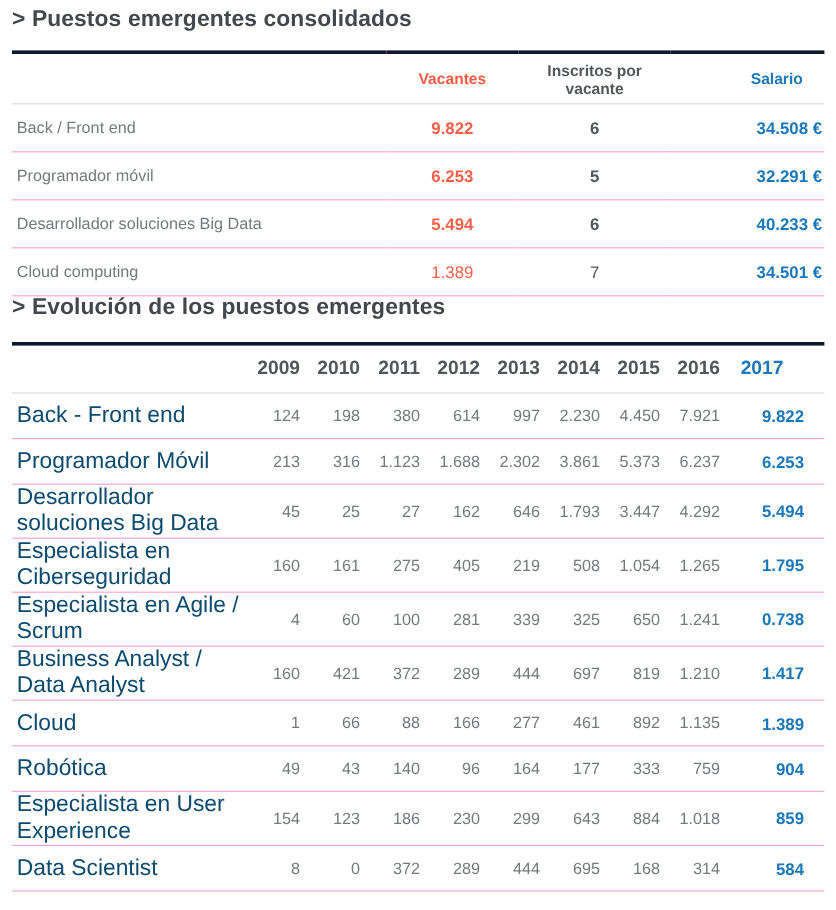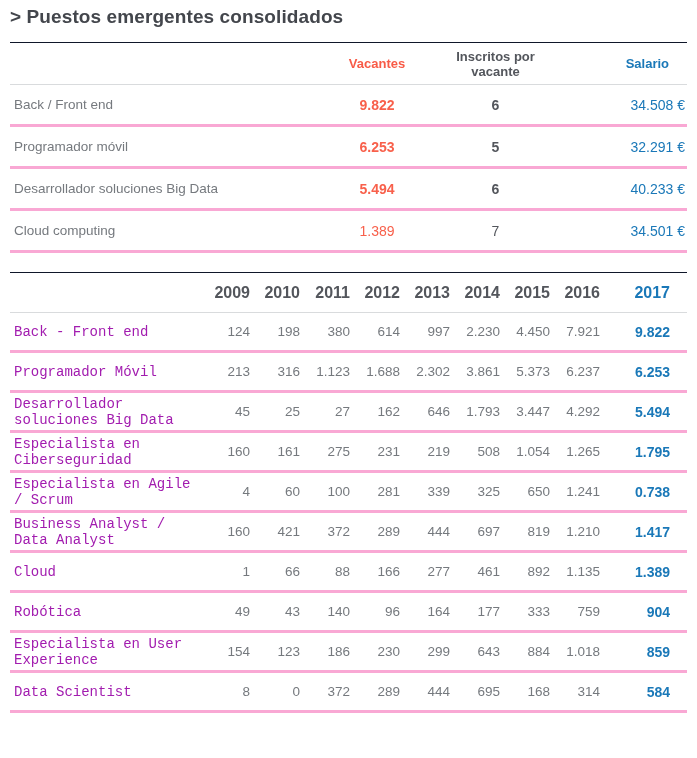--- a/index.html
+++ b/index.html
@@ -14,45 +14,45 @@
     margin: 0; font-size: 19px; font-weight: bold;
     color: #43464c; letter-spacing: 0.1px; line-height: 19px;
   }
   .title-1 { padding-top: 7px; }
   .title-2 { margin-top: 50px; }
 
   table { width: 677px; border-collapse: collapse; table-layout: fixed; }
   .tbl-1 { margin-top: 16px; }
   .tbl-2 { margin-top: 19px; }
 
-  thead tr { border-top: 1px solid #0f172a; border-bottom: 1px solid #d9dbdd; }
-  tbody tr { border-bottom: 3px solid #f9a8d4; }
+  thead tr { border-top: 3px solid #0f172a; border-bottom: 1px solid #d9dbdd; }
+  tbody tr { border-bottom: 1px solid #f9a8d4; }
 
   
   .tbl-1 thead th { height: 41px; font-size: 13px; font-weight: bold; color: #53565c; padding: 0; }
   .tbl-1 tbody td { height: 39px; padding: 0; }
   .tbl-1 .col-vac { width: 110px; text-align: center; }
   .tbl-1 .col-ins { width: 127px; text-align: center; }
   .tbl-1 .col-sal { width: 110px; text-align: right; }
   .tbl-1 th.col-vac { color: #f85b47; }
   .tbl-1 th.col-sal { color: #1a78b8; padding-right: 18px; }
   .tbl-1 td.row-label { font-size: 13.5px; color: #75797e; text-align: left; padding-left: 4px; }
   .tbl-1 td.col-vac { color: #f8604b; font-size: 14px; }
   .tbl-1 td.col-ins { color: #53565c; font-size: 14px; }
-  .tbl-1 td.col-sal { color: #1a78b8; font-size: 14px; font-weight: normal; padding-right: 2px; }
+  .tbl-1 td.col-sal { color: #1a78b8; font-size: 14px; font-weight: bold; padding-right: 2px; }
   .tbl-1 td.strong { font-weight: bold; }
   .tbl-1 td.light { font-weight: normal; }
 
   
   .tbl-2 thead th { height: 39px; font-size: 16px; font-weight: bold; color: #53565c; padding: 0; }
   .tbl-2 tbody td { height: 37px; padding: 0; }
   .tbl-2 .col-year { width: 50px; text-align: right; }
   .tbl-2 .col-2017 { width: 70px; text-align: right; padding-right: 17px; }
-  .tbl-2 th.col-2017 { color: #1a78b8; }
-  .tbl-2 td.row-label { font-size: 14px; color: #a21caf; text-align: left; padding-left: 4px; font-family: Liberation Mono, monospace; }
+  .tbl-2 th.col-2017 { color: #1a78b8; text-align: center; }
+  .tbl-2 td.row-label { font-size: 19px; color: #0c4a6e; text-align: left; padding-left: 4px; }
   .tbl-2 td.col-year { font-size: 13.5px; color: #75797e; }
   .tbl-2 td.col-2017 { font-size: 14px; color: #1a78b8; font-weight: bold; }
 </style>
 </head>
 <body>
 
 <main>
 
   <section>
     <h2 class="section-title title-1">&gt; Puestos emergentes consolidados</h2>
@@ -89,20 +89,21 @@
             <td class="row-label">Cloud computing</td>
             <td class="col-vac light">1.389</td>
             <td class="col-ins light">7</td>
             <td class="col-sal">34.501 €</td>
           </tr>
         </tbody>
     </table>
   </section>
 
   <section>
+    <h2 class="section-title title-2">&gt; Evolución de los puestos emergentes</h2>
 
     <table class="tbl-2">
       <thead>
         <tr id="t2-head">
           <th class="row-label"></th>
         <th class="col-year">2009</th>
             <th class="col-year">2010</th>
             <th class="col-year">2011</th>
             <th class="col-year">2012</th>
             <th class="col-year">2013</th>
@@ -147,21 +148,21 @@
             <td class="col-year">1.793</td>
             <td class="col-year">3.447</td>
             <td class="col-year">4.292</td>
             <td class="col-2017">5.494</td>
           </tr>
           <tr>
             <td class="row-label">Especialista en Ciberseguridad</td>
             <td class="col-year">160</td>
             <td class="col-year">161</td>
             <td class="col-year">275</td>
-            <td class="col-year">231</td>
+            <td class="col-year">405</td>
             <td class="col-year">219</td>
             <td class="col-year">508</td>
             <td class="col-year">1.054</td>
             <td class="col-year">1.265</td>
             <td class="col-2017">1.795</td>
           </tr>
           <tr>
             <td class="row-label">Especialista en Agile / Scrum</td>
             <td class="col-year">4</td>
             <td class="col-year">60</td>

